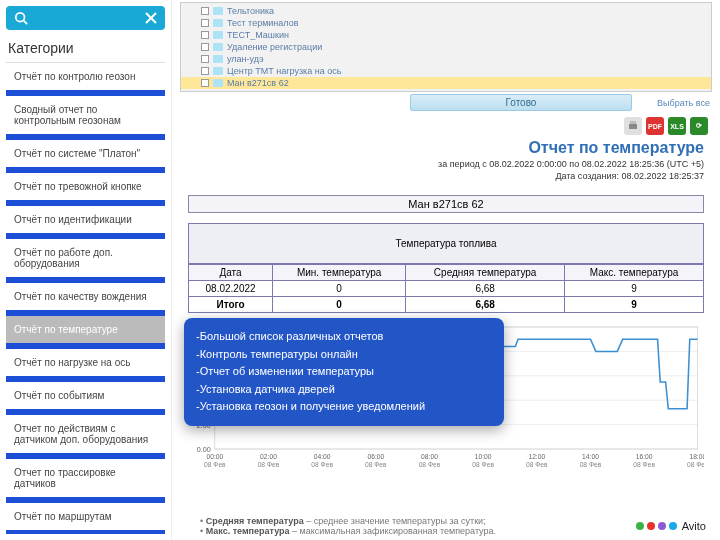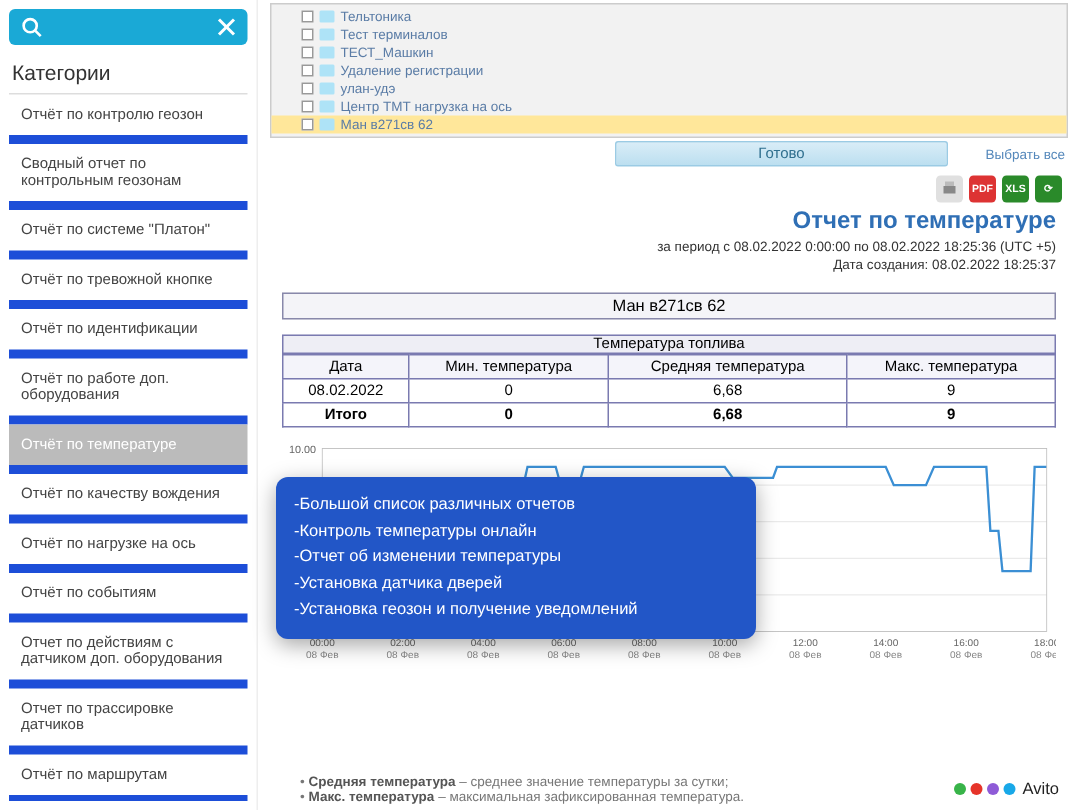--- a/index.html
+++ b/index.html
@@ -143,21 +143,21 @@
 .data-table {
   margin: 4px 16px;
   width: calc(100% - 32px);
   border-collapse: collapse;
   font-size: 10px;
 }
 .data-table caption {
   border: 1px solid #7a7ab0;
   background: #eeeef5;
   font-size: 10px;
-  padding: 0;
+  padding: 14px;
 }
 .data-table th, .data-table td {
   border: 1px solid #7a7ab0;
   padding: 2px 4px;
   text-align: center;
 }
 .data-table th { background: #f4f4fa; font-weight: normal; }
 .data-table .bold td, .data-table .bold th { font-weight: bold; }
 .chart-wrap {
   margin: 4px 16px 0 16px;
@@ -215,22 +215,22 @@
         </svg>
     </div>
     <div class="sidebar-title">Категории</div>
     <div class="cat-list" id="cat-list">
         <div class="cat-item">Отчёт по контролю геозон</div>
         <div class="cat-item">Сводный отчет по контрольным геозонам</div>
         <div class="cat-item">Отчёт по системе "Платон"</div>
         <div class="cat-item">Отчёт по тревожной кнопке</div>
         <div class="cat-item">Отчёт по идентификации</div>
         <div class="cat-item">Отчёт по работе доп. оборудования</div>
+        <div class="cat-item">Отчёт по качеству вождения</div>
         <div class="cat-item selected">Отчёт по температуре</div>
-        <div class="cat-item">Отчёт по качеству вождения</div>
         <div class="cat-item">Отчёт по нагрузке на ось</div>
         <div class="cat-item">Отчёт по событиям</div>
         <div class="cat-item">Отчет по действиям с датчиком доп. оборудования</div>
         <div class="cat-item">Отчет по трассировке датчиков</div>
         <div class="cat-item">Отчёт по маршрутам</div>
       </div>
   </div>
 
   <div class="main">
     <div class="tree-block" id="tree-block">

